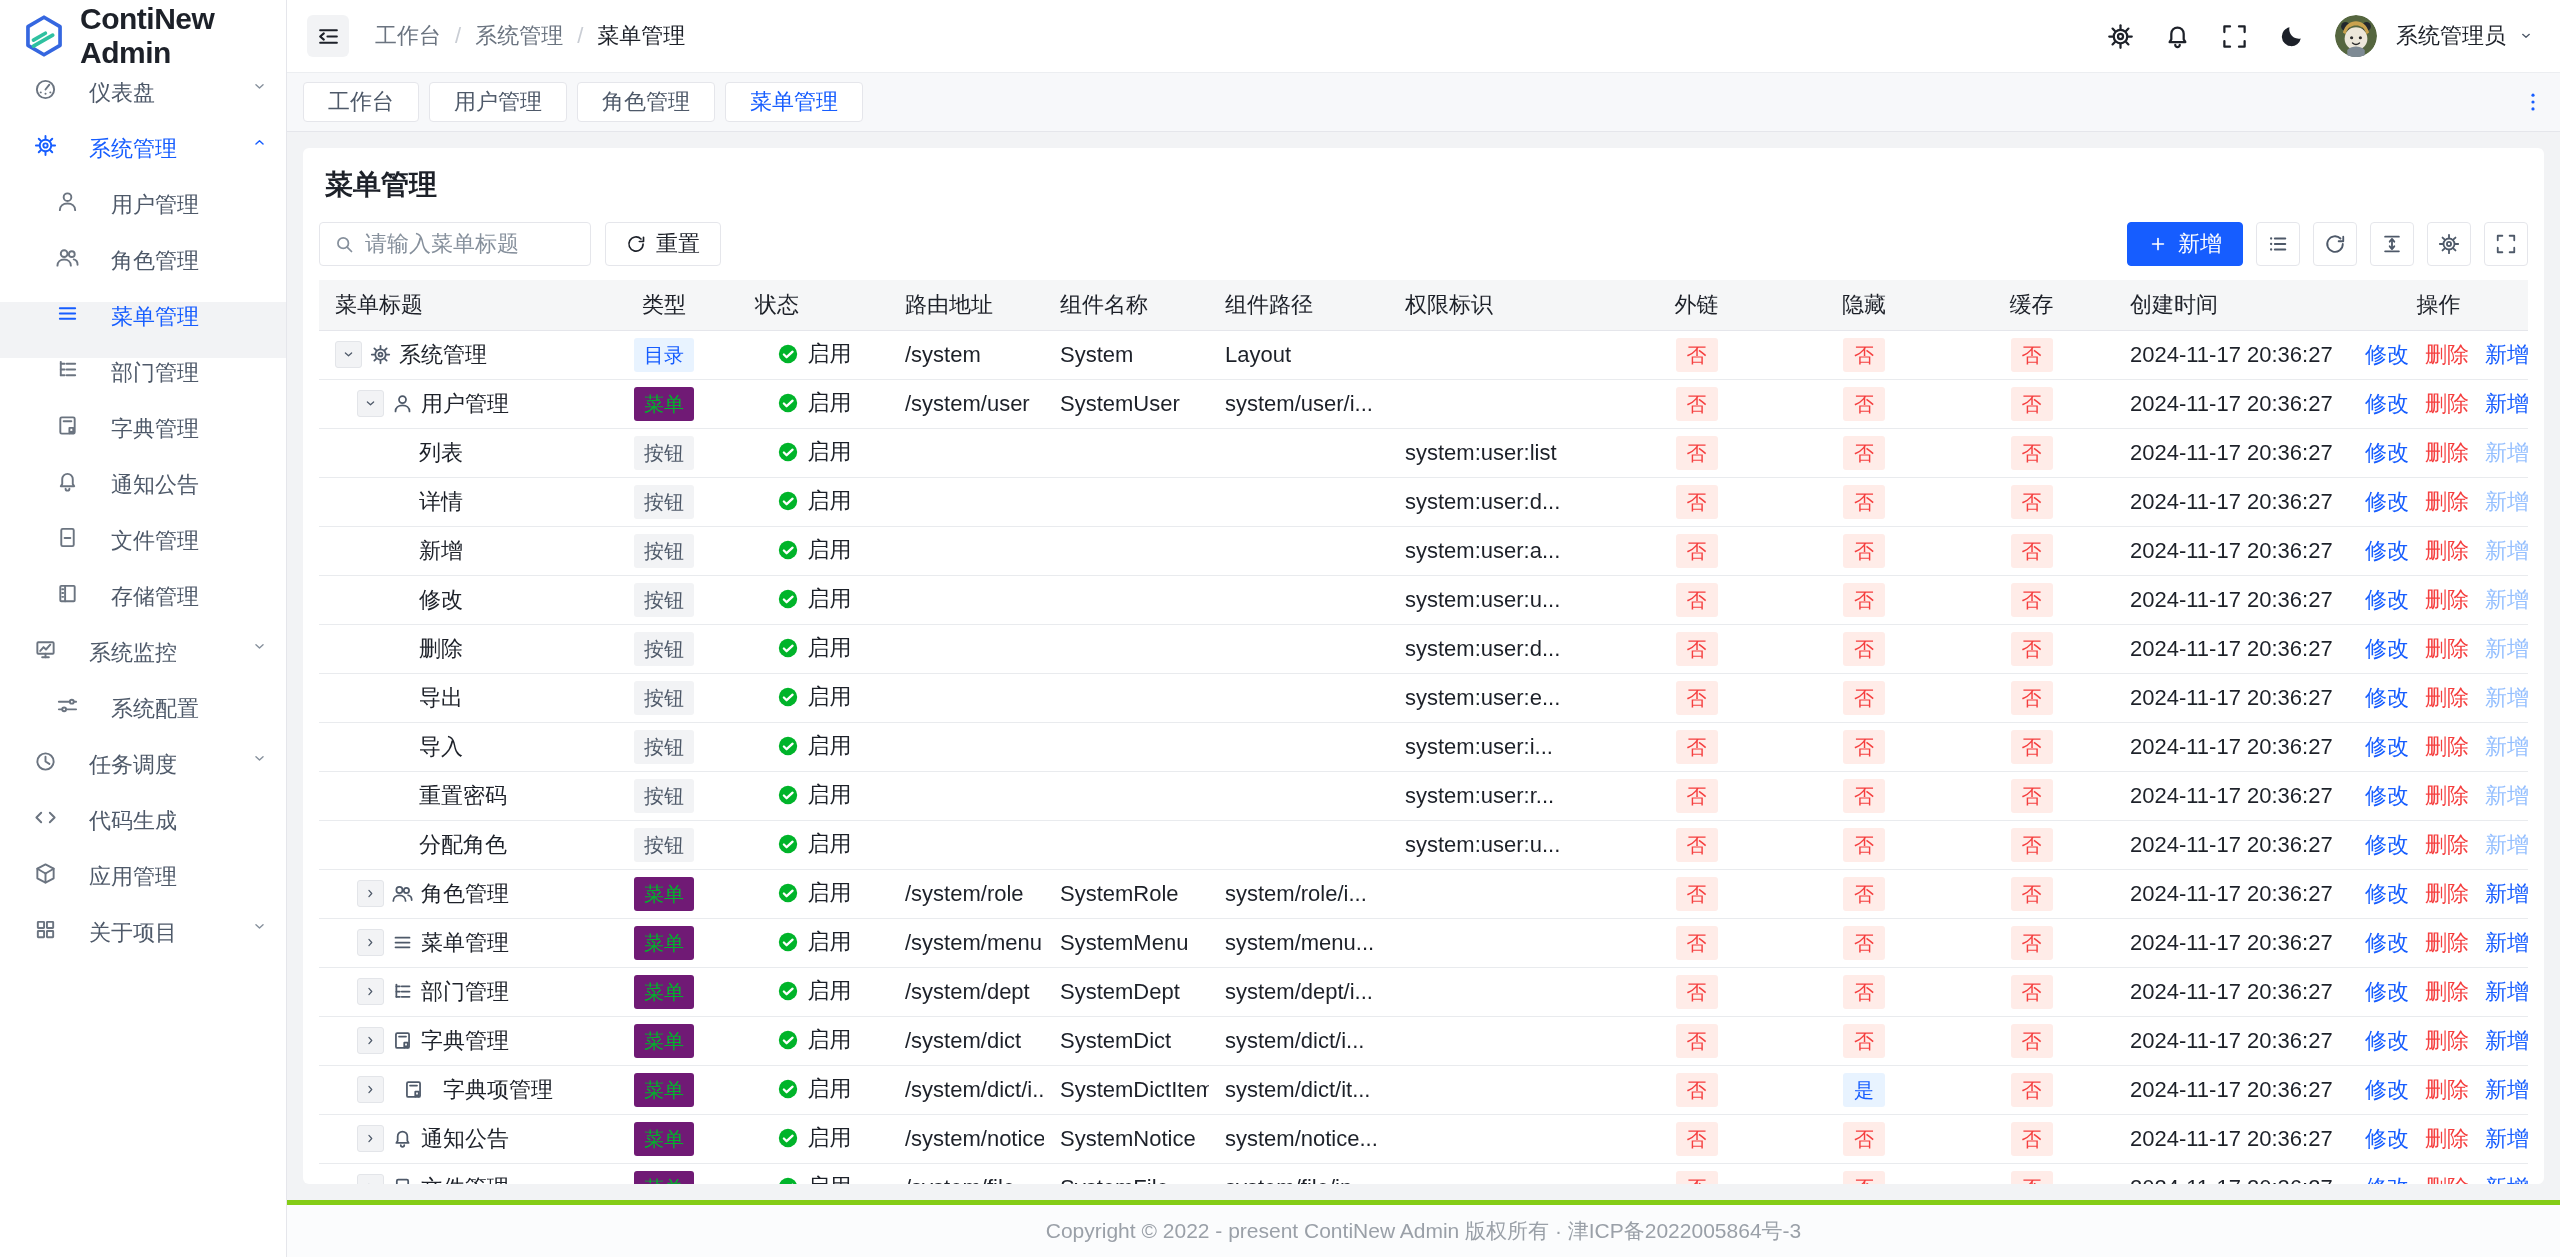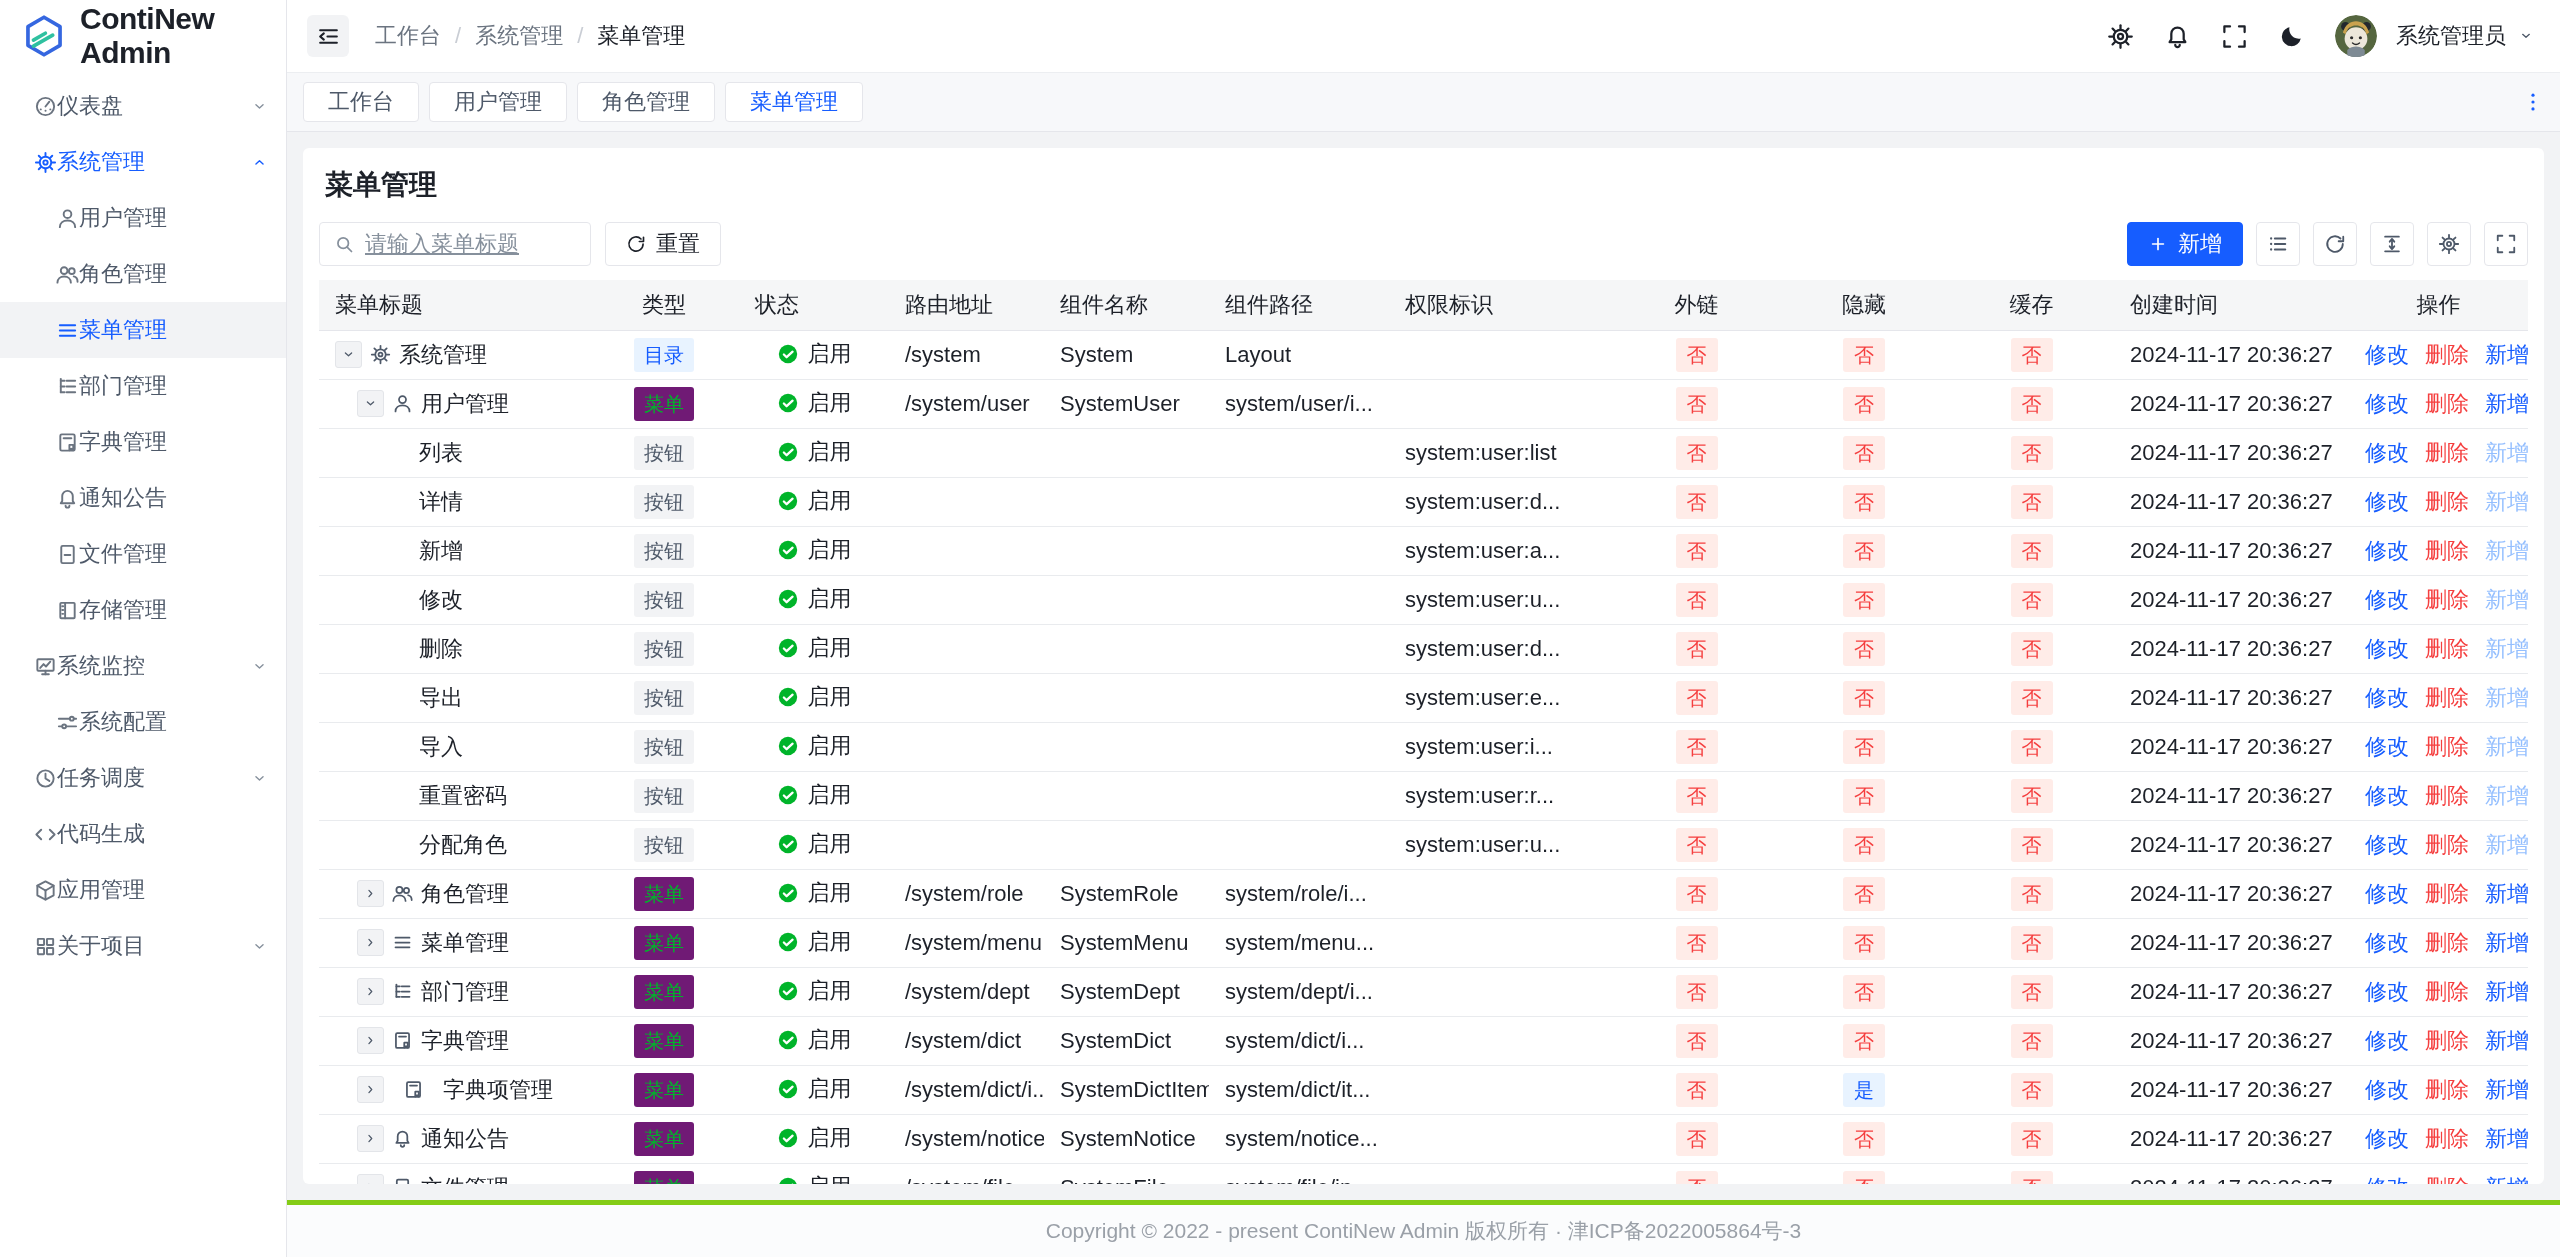--- a/index.html
+++ b/index.html
@@ -6,21 +6,21 @@
   html,body { width:2560px; height:1257px; overflow:hidden; }
   body { font-family:"Liberation Sans","DejaVu Sans",sans-serif; background:#fff; color:#1d2129; display:flex; }
   svg { display:block; }
   .icn { display:inline-flex; align-items:center; justify-content:center; flex:none; }
 
   
   .sidebar { width:287px; height:100%; background:#fff; border-right:1px solid #e5e6eb; flex:none; display:flex; flex-direction:column; }
   .logo-row { height:72px; display:flex; align-items:center; padding-left:22px; gap:14px; }
   .logo-title { font-size:30px; font-weight:700; color:#1d2129; letter-spacing:-0.5px; }
   .menu { padding-top:6px; overflow:hidden; }
-  .menu-item { height:56px; display:flex; align-items:center; padding:0 18px 0 34px; gap:0; font-size:22px; color:#4e5969; cursor:pointer;font-family:Liberation Serif, serif; }
+  .menu-item { height:56px; display:flex; align-items:flex-start; padding:0 18px 0 34px; gap:32px; font-size:22px; color:#4e5969; cursor:pointer;font-family:Liberation Serif, serif; }
   .menu-item .micon { color:#6b7480; }
   .menu-item.sub { padding-left:56px; }
   .menu-item .mlabel { flex:1; white-space:nowrap; }
   .menu-item .mchev { color:#86909c; }
   .menu-item.parent-active { color:#165dff; }
   .menu-item.parent-active .micon, .menu-item.parent-active .mchev { color:#165dff; }
   .menu-item.active { background:#f2f3f5; color:#165dff; }
   .menu-item.active .micon { color:#165dff; }
 
   
@@ -41,21 +41,21 @@
   .tabbar { height:60px; background:#f7f8fa; border-top:1px solid #eceef1; border-bottom:1px solid #e5e6eb; display:flex; align-items:center; padding:0 16px; gap:10px; flex:none; }
   .tab { height:40px; padding:0 24px; background:#fff; border:1px solid #e5e6eb; border-radius:4px; display:flex; align-items:center; font-size:22px; color:#4e5969; cursor:pointer; white-space:nowrap; }
   .tab.active { color:#165dff; }
   .tab-more { margin-left:auto; color:#165dff; cursor:pointer; }
 
   
   .content { flex:1; background:#f2f3f5; padding:16px; min-height:0; }
   .card { background:#fff; border-radius:6px; height:100%; padding:18px 16px 0 16px; overflow:hidden; }
   .page-title { font-size:28px; font-weight:600; color:#1d2129; margin-left:6px; }
   .toolbar { display:flex; align-items:center; margin-top:18px; }
-  .search-box { width:272px; height:44px; border:1px solid #e5e6eb; border-radius:4px; background:#fff; display:flex; align-items:center; padding:0 14px; gap:10px; color:#86909c;text-decoration:underline; }
+  .search-box { width:272px; height:44px; border:1px solid #e5e6eb; border-radius:4px; background:#fff; display:flex; align-items:center; padding:0 14px; gap:10px; color:#86909c; }
   .search-box input { border:none; outline:none; flex:1; min-width:0; font-size:22px; font-family:inherit; color:#1d2129; background:transparent; }
   .search-box input::placeholder { color:#86909c; }
   .btn { height:44px; display:inline-flex; align-items:center; gap:10px; border-radius:4px; font-size:22px; cursor:pointer; border:1px solid #e5e6eb; background:#fff; color:#1d2129; padding:0 20px; font-family:inherit; }
   .btn.reset { margin-left:14px; }
   .toolbar-right { margin-left:auto; display:flex; align-items:center; gap:13px; }
   .btn.primary { background:#165dff; border-color:#165dff; color:#fff; }
   .icon-btn { width:44px; height:44px; padding:0; justify-content:center; color:#4e5969; }
 
   
   table { width:100%; border-collapse:collapse; table-layout:fixed; margin-top:14px; font-size:22px; }

